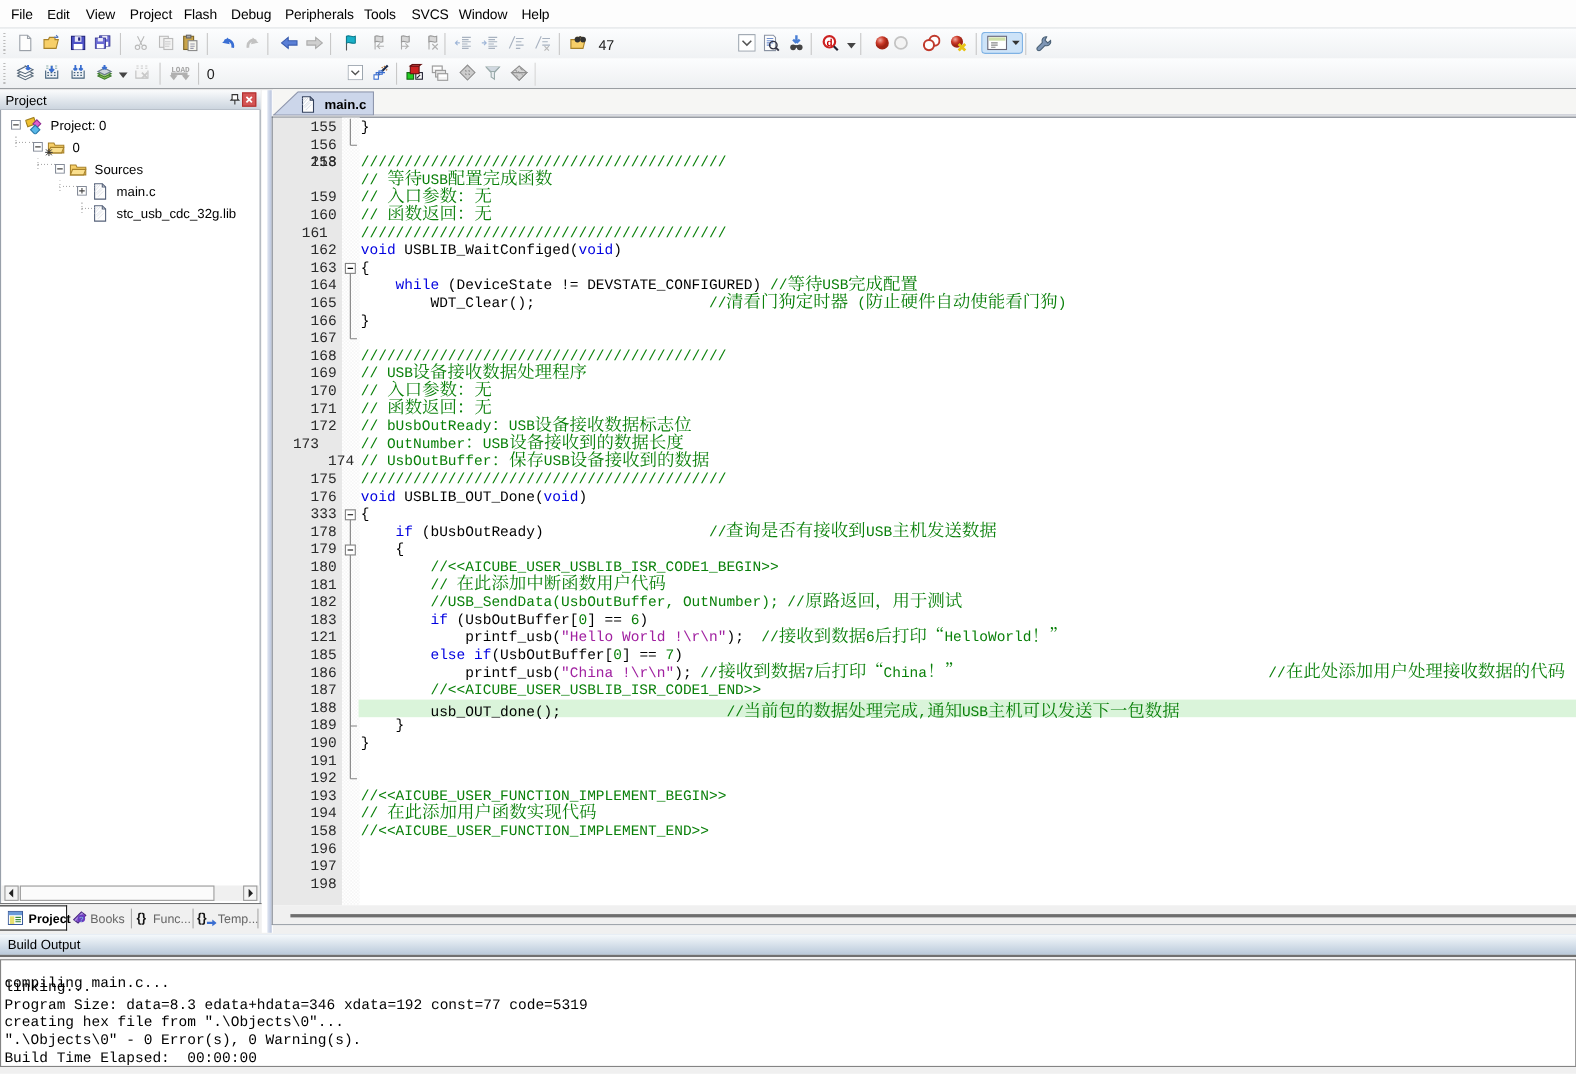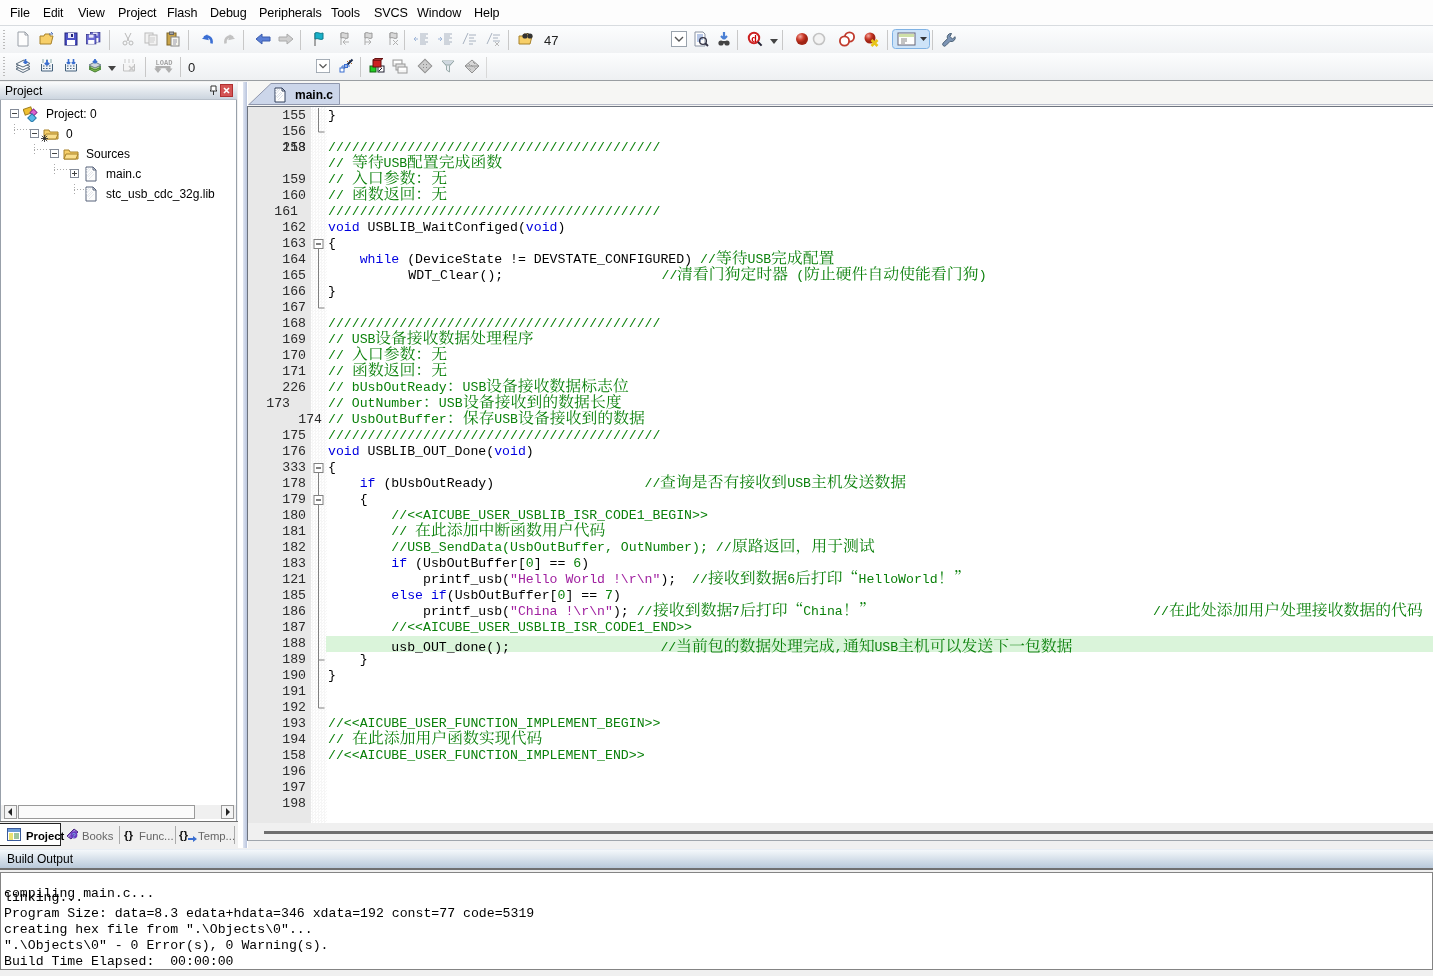--- a/index.html
+++ b/index.html
@@ -539,21 +539,21 @@
 <div class="cl" style="left:328px;top:252px"><span class="c">    </span><span class="b">while</span><span class="c"> (DeviceState != DEVSTATE_CONFIGURED) </span><span class="g">//<svg class="cj" style="width:31.72px">
         <use href="#q7b49" transform="translate(0.00,11.5) scale(0.01586,-0.01586)"></use>
         <use href="#q5f85" transform="translate(15.86,11.5) scale(0.01586,-0.01586)"></use>
       </svg>USB<svg class="cj" style="width:63.44px">
         <use href="#q5b8c" transform="translate(0.00,11.5) scale(0.01586,-0.01586)"></use>
         <use href="#q6210" transform="translate(15.86,11.5) scale(0.01586,-0.01586)"></use>
         <use href="#q914d" transform="translate(31.72,11.5) scale(0.01586,-0.01586)"></use>
         <use href="#q7f6e" transform="translate(47.58,11.5) scale(0.01586,-0.01586)"></use>
       </svg></span></div>
 <div class="num" style="left:248px;top:268px">165</div>
-<div class="cl" style="left:345px;top:268px"><span class="c">        WDT_Clear();                    </span><span class="g">//<svg class="cj" style="width:111.02px">
+<div class="cl" style="left:328px;top:268px"><span class="c">        WDT_Clear();                    </span><span class="g">//<svg class="cj" style="width:111.02px">
         <use href="#q6e05" transform="translate(0.00,11.5) scale(0.01586,-0.01586)"></use>
         <use href="#q770b" transform="translate(15.86,11.5) scale(0.01586,-0.01586)"></use>
         <use href="#q95e8" transform="translate(31.72,11.5) scale(0.01586,-0.01586)"></use>
         <use href="#q72d7" transform="translate(47.58,11.5) scale(0.01586,-0.01586)"></use>
         <use href="#q5b9a" transform="translate(63.44,11.5) scale(0.01586,-0.01586)"></use>
         <use href="#q65f6" transform="translate(79.30,11.5) scale(0.01586,-0.01586)"></use>
         <use href="#q5668" transform="translate(95.16,11.5) scale(0.01586,-0.01586)"></use>
       </svg> (<svg class="cj" style="width:174.46px">
         <use href="#q9632" transform="translate(0.00,11.5) scale(0.01586,-0.01586)"></use>
         <use href="#q6b62" transform="translate(15.86,11.5) scale(0.01586,-0.01586)"></use>
@@ -596,21 +596,21 @@
       </svg></span></div>
 <div class="num" style="left:248px;top:364px">171</div>
 <div class="cl" style="left:328px;top:364px"><span class="g">// <svg class="cj" style="width:95.16px">
         <use href="#q51fd" transform="translate(0.00,11.5) scale(0.01586,-0.01586)"></use>
         <use href="#q6570" transform="translate(15.86,11.5) scale(0.01586,-0.01586)"></use>
         <use href="#q8fd4" transform="translate(31.72,11.5) scale(0.01586,-0.01586)"></use>
         <use href="#q56de" transform="translate(47.58,11.5) scale(0.01586,-0.01586)"></use>
         <use href="#qff1a" transform="translate(63.44,11.5) scale(0.01586,-0.01586)"></use>
         <use href="#q65e0" transform="translate(79.30,11.5) scale(0.01586,-0.01586)"></use>
       </svg></span></div>
-<div class="num" style="left:248px;top:380px">226</div>
+<div class="num" style="left:248px;top:380px">172</div>
 <div class="cl" style="left:328px;top:380px"><span class="g">// bUsbOutReady<svg class="cj" style="width:15.86px">
         <use href="#qff1a" transform="translate(0.00,11.5) scale(0.01586,-0.01586)"></use>
       </svg>USB<svg class="cj" style="width:142.74px">
         <use href="#q8bbe" transform="translate(0.00,11.5) scale(0.01586,-0.01586)"></use>
         <use href="#q5907" transform="translate(15.86,11.5) scale(0.01586,-0.01586)"></use>
         <use href="#q63a5" transform="translate(31.72,11.5) scale(0.01586,-0.01586)"></use>
         <use href="#q6536" transform="translate(47.58,11.5) scale(0.01586,-0.01586)"></use>
         <use href="#q6570" transform="translate(63.44,11.5) scale(0.01586,-0.01586)"></use>
         <use href="#q636e" transform="translate(79.30,11.5) scale(0.01586,-0.01586)"></use>
         <use href="#q6807" transform="translate(95.16,11.5) scale(0.01586,-0.01586)"></use>

